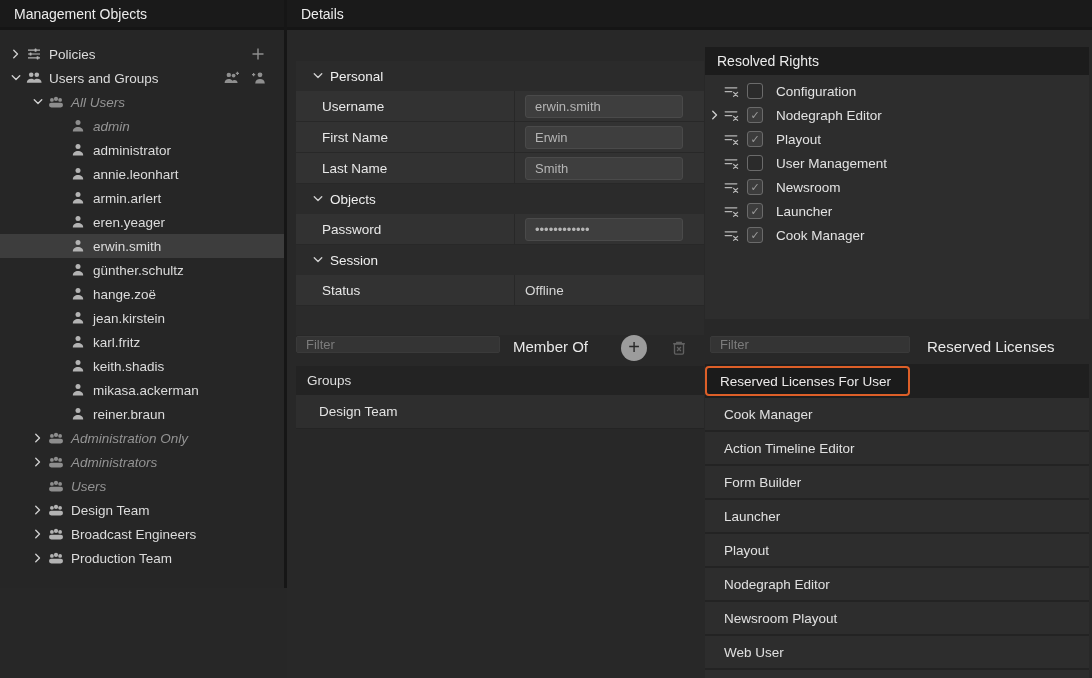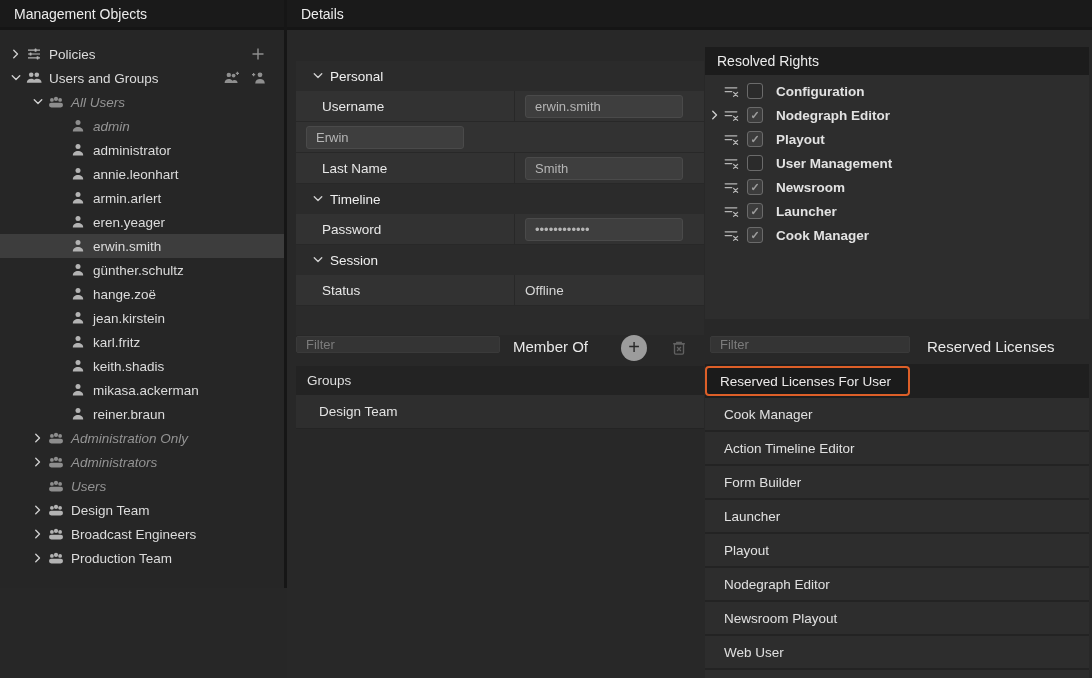--- a/index.html
+++ b/index.html
@@ -40,21 +40,21 @@
     padding-left:26px; color:#e8e8e8; }
   .fval { flex:1; display:flex; align-items:center; padding-left:10px; }
   .tin { width:158px; height:23px; background:#3e3e3e; border:1px solid #4a4a4a; border-radius:3px;
     color:#b5b5b5; padding:0 9px; font-family:inherit; font-size:13px; outline:none; }
   .plainval { color:#d6d6d6; }
 
   
   .rights-panel { position:absolute; left:418px; top:14px; width:384px; height:272px; background:#2d2d2d; }
   .panel-h { height:28px; background:#1c1c1c; display:flex; align-items:center;
     padding-left:12px; color:#ececec; font-size:14px; }
-  .rrows { padding-top:4px;font-weight:bold; }
+  .rrows { padding-top:4px; }
   .rrow { height:24px; display:flex; align-items:center; padding-left:4px; }
   .rchev { width:14px; height:12px; flex:none; }
   .rchev .chev { margin:0; }
   .ric { width:16px; height:16px; margin:0 4px 0 0; color:#b5b5b5; }
   .cb { width:16px; height:16px; border:1px solid #6b6b6b; border-radius:3px; background:#2b2b2b;
     margin-left:4px; flex:none; display:flex; align-items:center; justify-content:center;
     font-size:11px; color:transparent; }
   .cb.checked { background:#3c3c3c; color:#9c9c9c; }
   .rlbl { margin-left:13px; color:#e2e2e2; }
 
@@ -386,36 +386,37 @@
             </svg>
           <span>Personal</span>
         </div>
         <div class="frow">
           <div class="flab">Username</div>
           <div class="fval">
               <input class="tin" value="erwin.smith" style="">
             </div>
         </div>
         <div class="frow">
+          <div class="flab">First Name</div>
           <div class="fval">
               <input class="tin" value="Erwin" style="">
             </div>
         </div>
         <div class="frow">
           <div class="flab">Last Name</div>
           <div class="fval">
               <input class="tin" value="Smith" style="">
             </div>
         </div>
 
         <div class="sech">
           <svg class="chev down">
               <use href="#i-chev"></use>
             </svg>
-          <span>Timeline</span>
+          <span>Objects</span>
         </div>
         <div class="frow">
           <div class="flab">Password</div>
           <div class="fval">
               <input class="tin" value="••••••••••••" style="">
             </div>
         </div>
 
         <div class="sech">
           <svg class="chev down">

